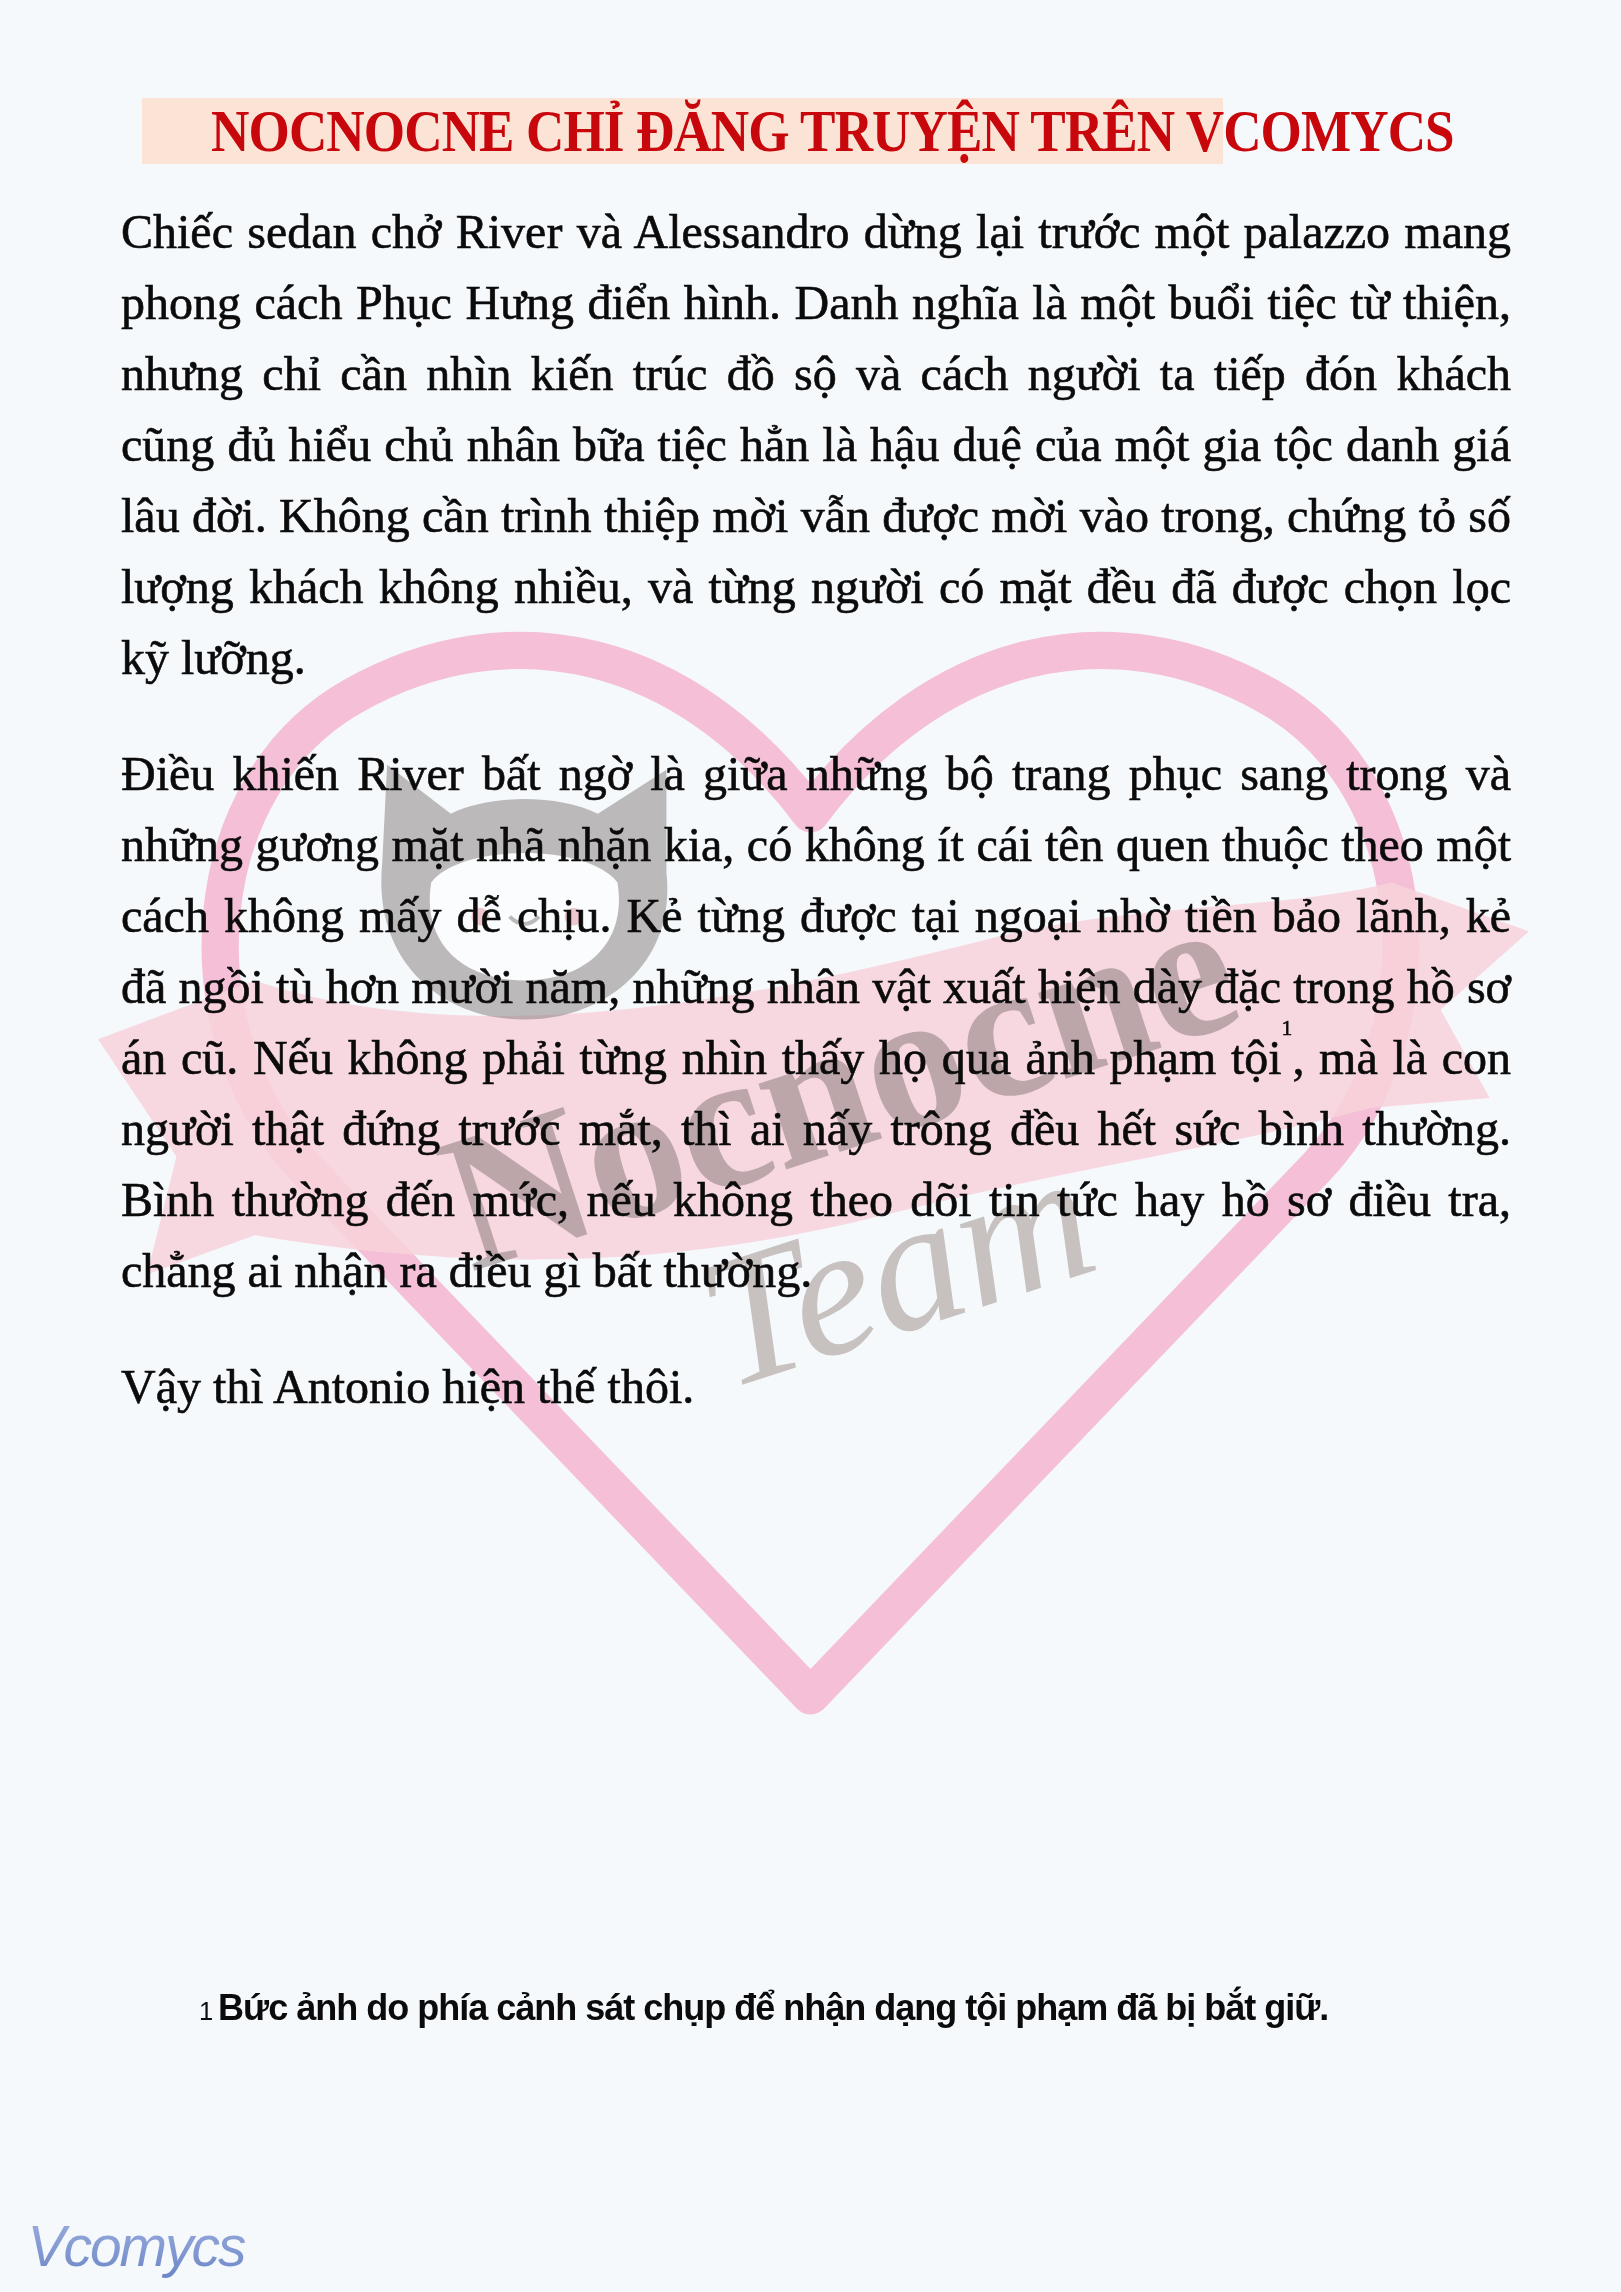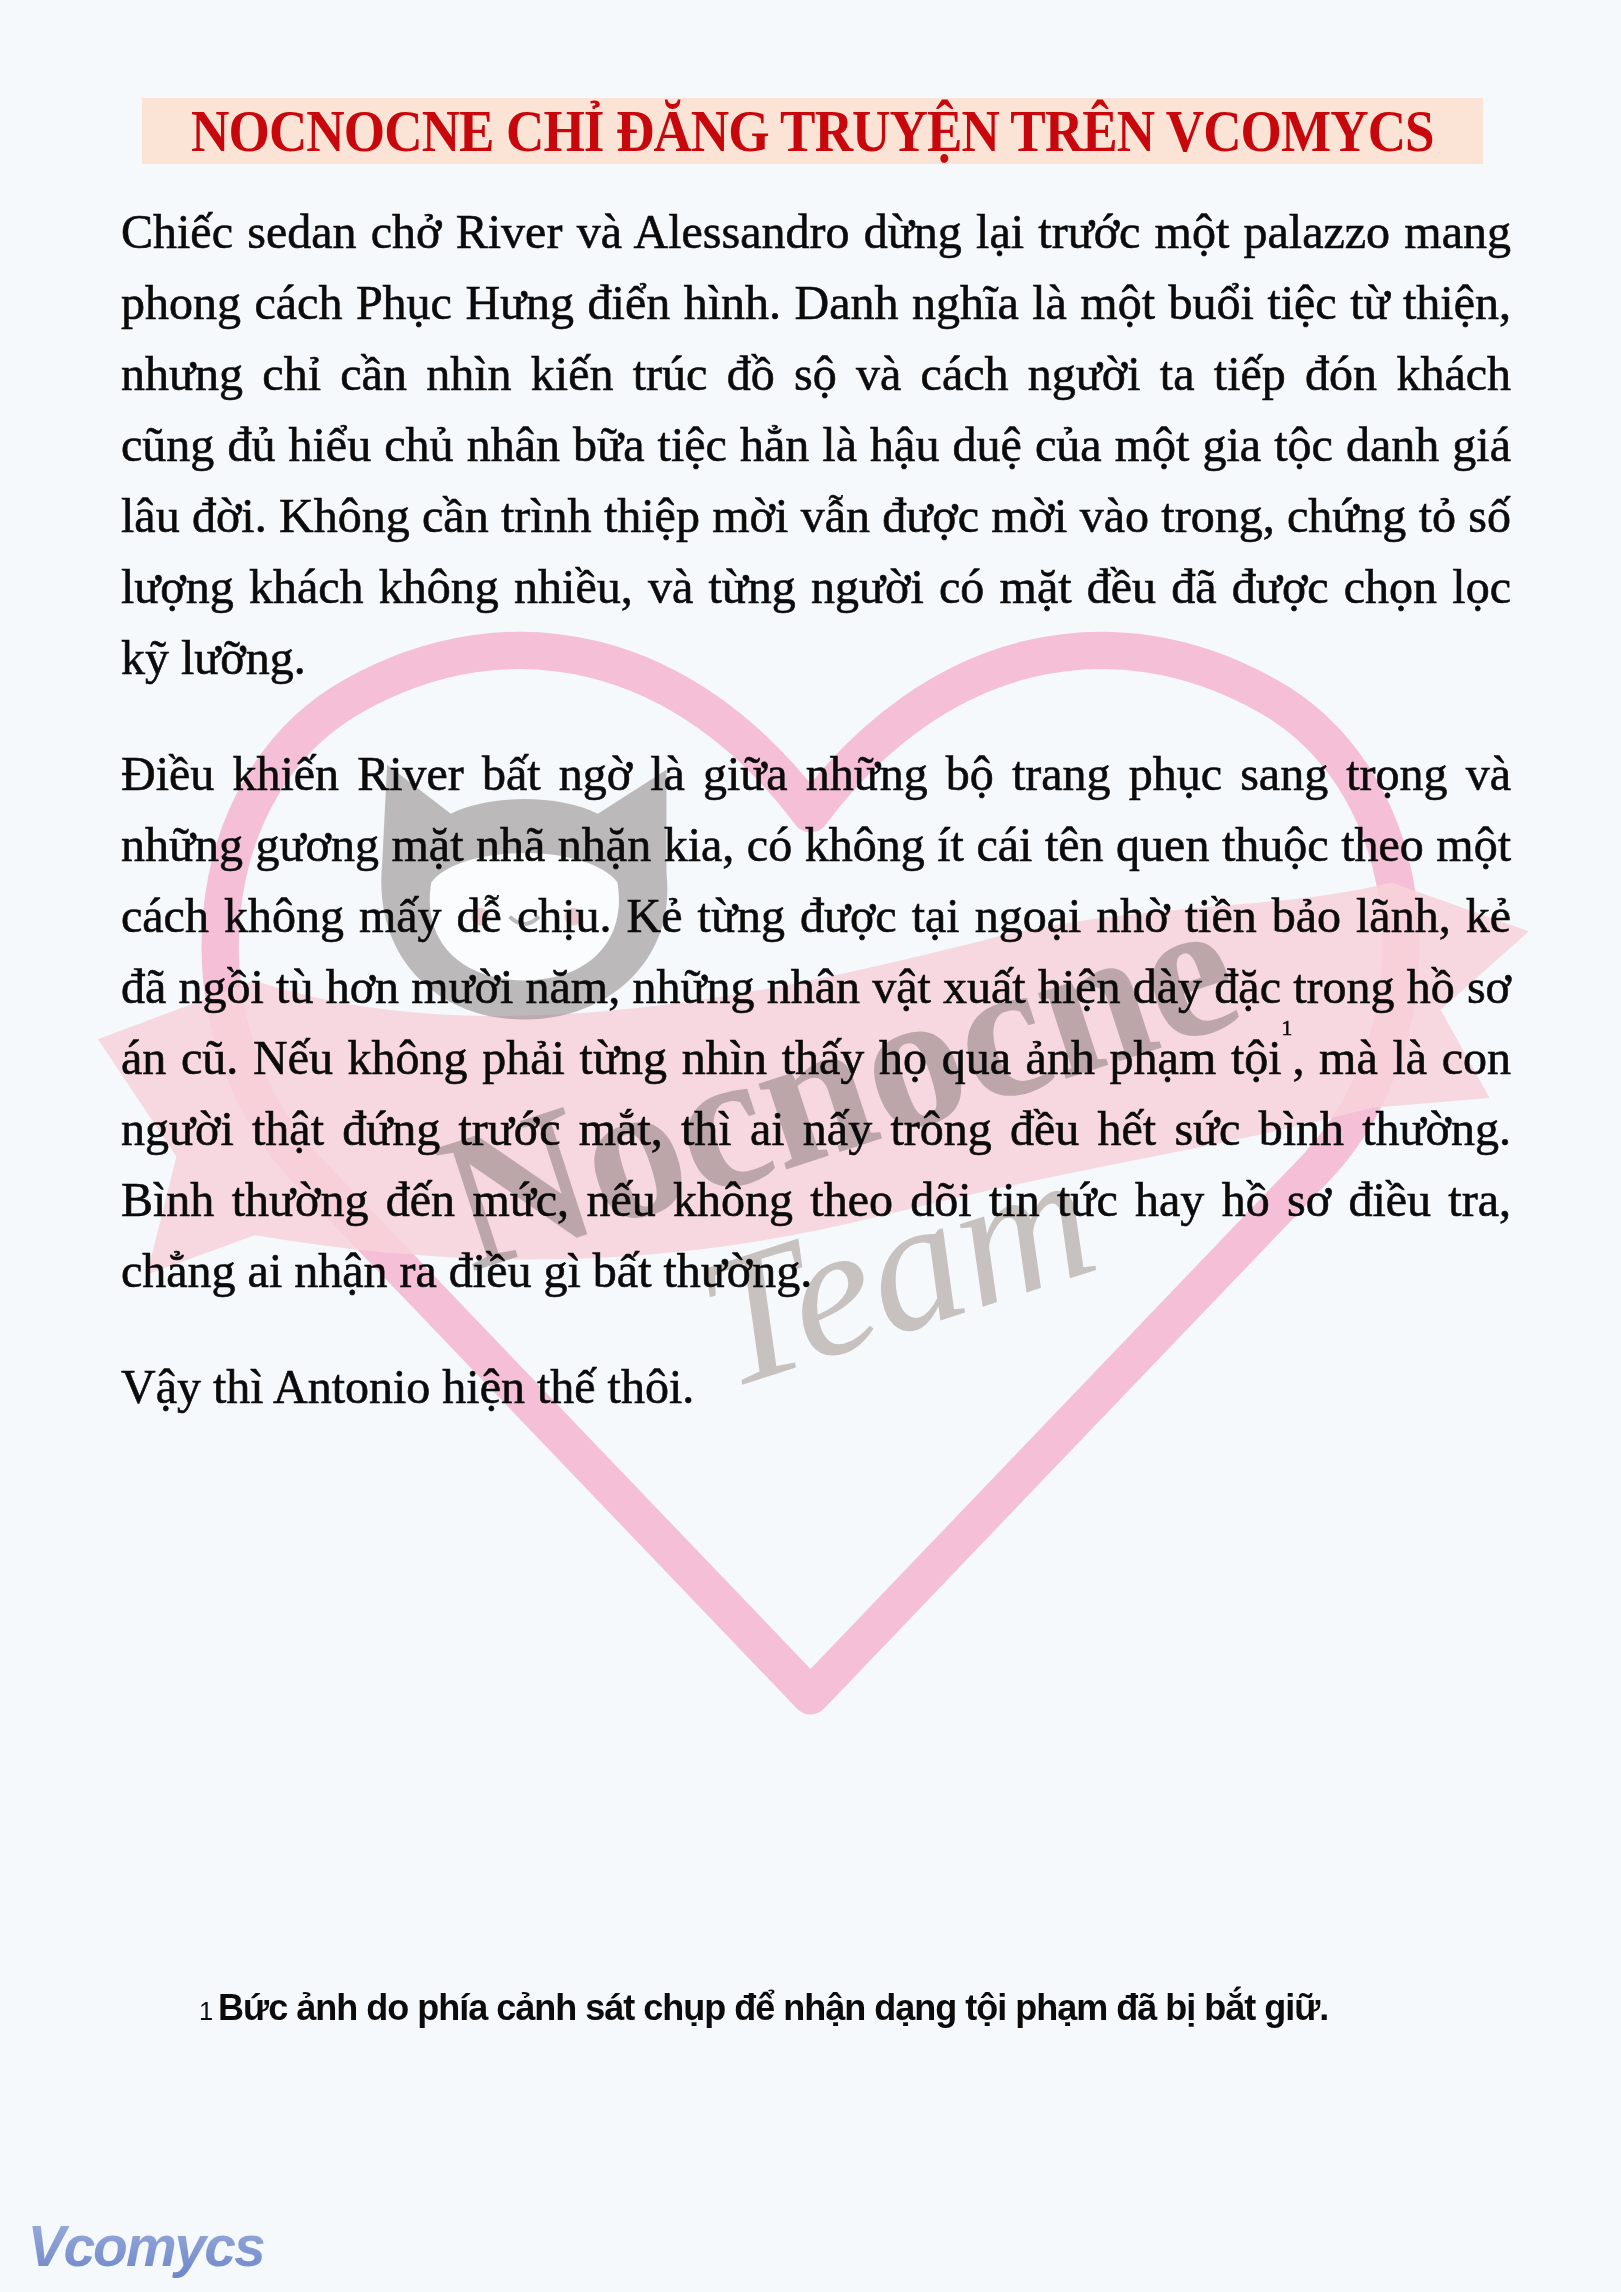--- a/index.html
+++ b/index.html
@@ -5,23 +5,23 @@
   html, body { margin: 0; padding: 0; }
   body {
     width: 1621px; height: 2293px;
     background: #f5f9fc;
     position: relative; overflow: hidden;
     font-family: "Liberation Serif", "DejaVu Serif", serif;
     color: #0b0b0b;
   }
   .watermark { position: absolute; left: 0; top: 0; width: 1621px; height: 2293px; z-index: 0; pointer-events: none; }
   .title-band {
-    position: absolute; left: 142px; top: 98px; width: 1341px; height: 66px;
+    position: absolute; left: 142px; top: 98px; width: 1081px; height: 66px;
     background: #fbe4d6;
-    display: flex; align-items: center; justify-content: center;
+    display: flex; align-items: center; 
     z-index: 2;
   }
   .title-text {
     font-family: "Liberation Serif", "DejaVu Serif", serif;
     font-weight: bold; color: #c8070c;
     font-size: 59px; letter-spacing: -1px;
     white-space: nowrap;
     transform: scaleX(0.9);
   }
   .content {
@@ -42,21 +42,21 @@
     font-weight: bold; font-size: 36px; line-height: 71px;
     transform-origin: left top; letter-spacing: -1px;
   }
   .footnote .fn-num { font-weight: normal; font-size: 25.5px; margin-right: 5.9px; }
   .logo {
     position: absolute; left: 27.4px; top: 2213px; z-index: 2;
     display: flex; align-items: flex-end;
   }
   .logo-text {
     font-family: "Liberation Sans", "DejaVu Sans", sans-serif;
-    font-style: italic; font-weight: bold; font-size: 57px; letter-spacing: -2px;
+    font-style: italic; font-weight: normal; font-size: 57px; letter-spacing: -2px;
     color: #7f95cf;
     background: linear-gradient(180deg, #9fb0de 0%, #6c86c8 100%);
     -webkit-background-clip: text; background-clip: text; -webkit-text-fill-color: transparent;
   }
 </style>
 </head>
 <body>
 
 <svg class="watermark" viewBox="0 0 1654 2339" xmlns="http://www.w3.org/2000/svg">
 

